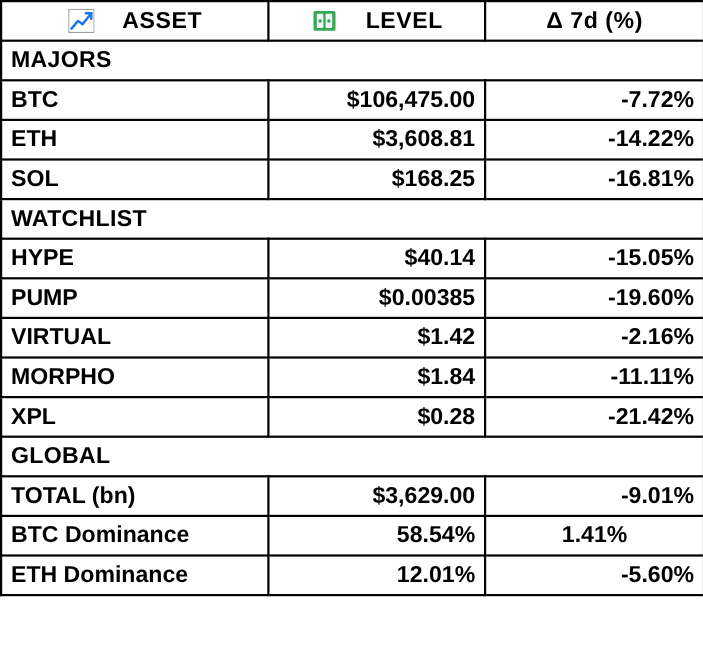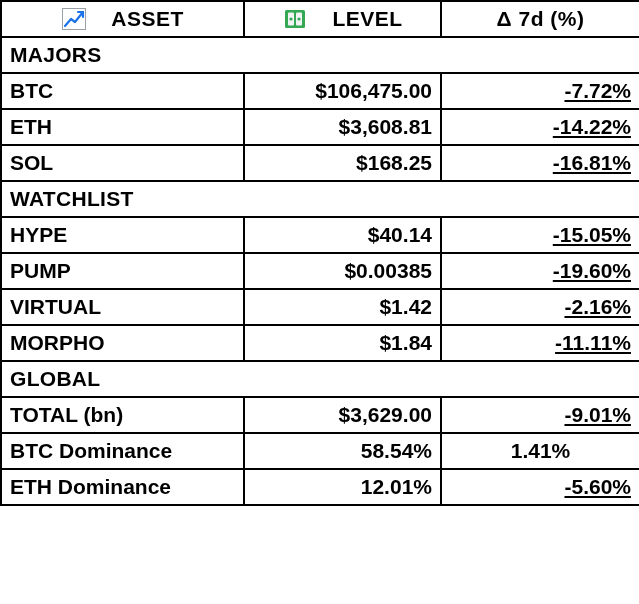--- a/index.html
+++ b/index.html
@@ -72,21 +72,21 @@
     text-align: right;
     font-weight: normal;
     font-size: 21px;
     margin-left: 24px;
   }
   td.cell-delta {
     text-align: right;
     font-weight: normal;
     font-size: 21px;
   }
-  td.neg { background: #f4cccc; text-decoration: underline; }
+  td.neg { background: #f4cccc; }
   td.pos { background: #d9ead3; text-align: center; }
 
   
   .icon-chart svg, .icon-money svg { display: block; }
 </style>
 </head>
 <body>
 
 <table id="crypto-table">
   <colgroup>
@@ -164,20 +164,25 @@
       <tr>
         <td class="cell-asset">VIRTUAL</td>
         <td class="cell-level">$1.42</td>
         <td class="cell-delta neg">-2.16%</td>
       </tr>
       <tr>
         <td class="cell-asset">MORPHO</td>
         <td class="cell-level">$1.84</td>
         <td class="cell-delta neg">-11.11%</td>
       </tr>
+      <tr>
+        <td class="cell-asset">XPL</td>
+        <td class="cell-level">$0.28</td>
+        <td class="cell-delta neg">-21.42%</td>
+      </tr>
       <tr class="section-row">
         <td colspan="3">GLOBAL</td>
       </tr>
       <tr>
         <td class="cell-asset">TOTAL (bn)</td>
         <td class="cell-level">$3,629.00</td>
         <td class="cell-delta neg">-9.01%</td>
       </tr>
       <tr>
         <td class="cell-asset">BTC Dominance</td>

